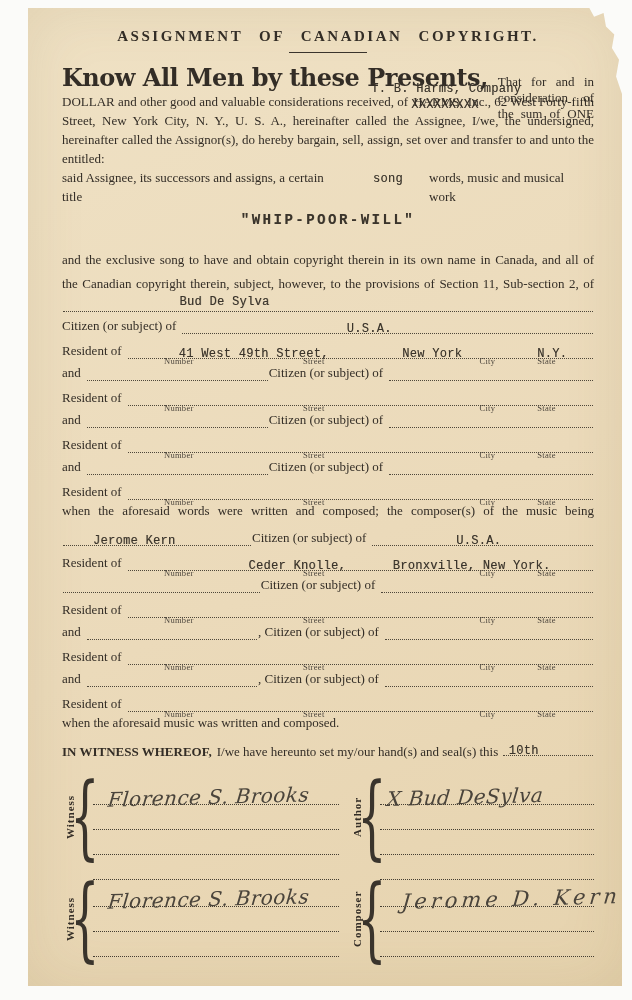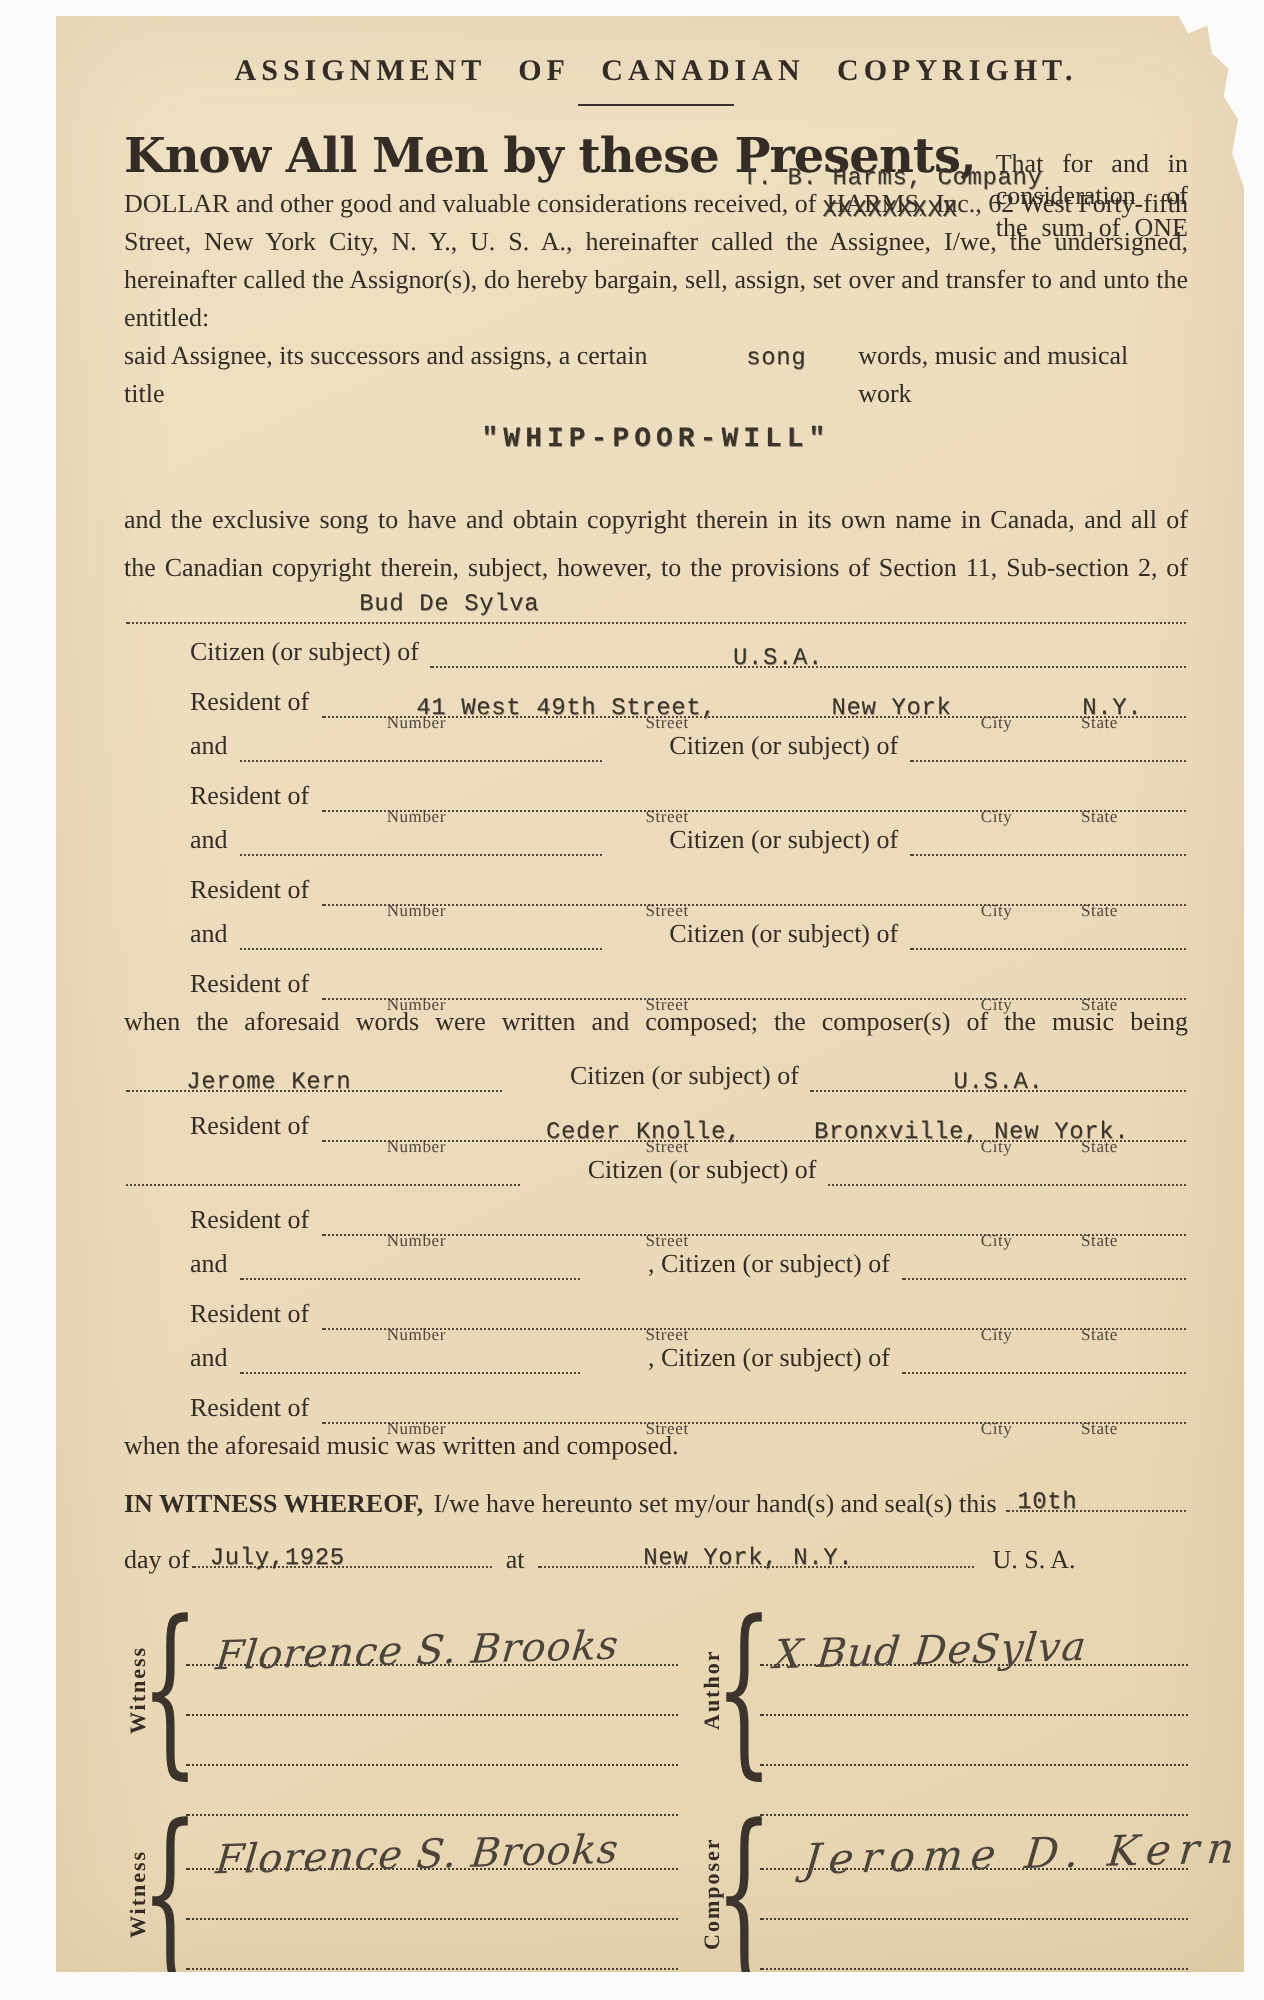--- a/index.html
+++ b/index.html
@@ -50,21 +50,21 @@
   .work-title{
     text-align:center;margin:22px 0 20px 0;
   }
   .work-title .typed{font-size:14px;letter-spacing:2.5px;font-weight:bold;}
 
   .grant .gl{font-size:13px;line-height:24px;}
   .grant .gl3{display:flex;align-items:baseline;line-height:24px;}
 
   .frow{display:flex;align-items:flex-end;font-size:13px;height:22px;}
   .frow.rs{height:25px;}
-  .frow .lbl{white-space:nowrap;padding-right:5px;margin-left:33px;}
+  .frow .lbl{white-space:nowrap;padding-right:5px;}
   .dots{flex:1;border-bottom:1.2px dotted #4e473a;position:relative;height:15px;margin:0 1px;}
   .dots.fixed{flex:0 0 auto;}
   .tv{position:absolute;bottom:-3px;}
   .sub{position:absolute;top:100%;margin-top:-2px;font-size:8.5px;color:#4e473e;transform:translateX(-50%);letter-spacing:.3px;}
   .sub.s1{left:11%;} .sub.s2{left:40%;} .sub.s3{left:67%;margin-left:48px;} .sub.s4{left:90%;}
 
   .closing-line{font-size:13px;line-height:22px;text-align:justify;text-align-last:justify;}
   .closing-line.left{text-align:left;text-align-last:left;}
 
   .witness-clause{margin-top:6px;}
@@ -289,32 +289,20 @@
   </div>
 
   <div class="witness-clause">
     <div class="wline">
       <span class="wbold">IN WITNESS WHEREOF,</span>
       <span class="wtxt" style="padding:0 4px 0 5px;">I/we have hereunto set my/our hand(s) and seal(s) this</span>
       <span class="dots">
         <span class="typed tv" style="left:6%;">10th</span>
       </span>
     </div>
-    <div class="wline">
-      <span class="wtxt">day of</span>
-      <span class="dots fixed" style="width:150px;">
-        <span class="typed tv" style="left:6%;">July,1925</span>
-      </span>
-      <span class="wtxt" style="padding:0 6px;">at</span>
-      <span class="dots fixed" style="width:218px;">
-        <span class="typed tv" style="left:24%;">New York, N.Y.</span>
-      </span>
-      <span class="wtxt" style="padding-left:8px;">U. S. A.</span>
-      <span style="flex:0 0 60px;"></span>
-    </div>
   </div>
 
   <div class="sig-area">
 
     <div class="sig-row">
       <div class="sig-group gl">
         <div class="vlabel">Witness</div>
         <div class="brace">{</div>
         <div class="sig-lines">
           <div class="sline">

